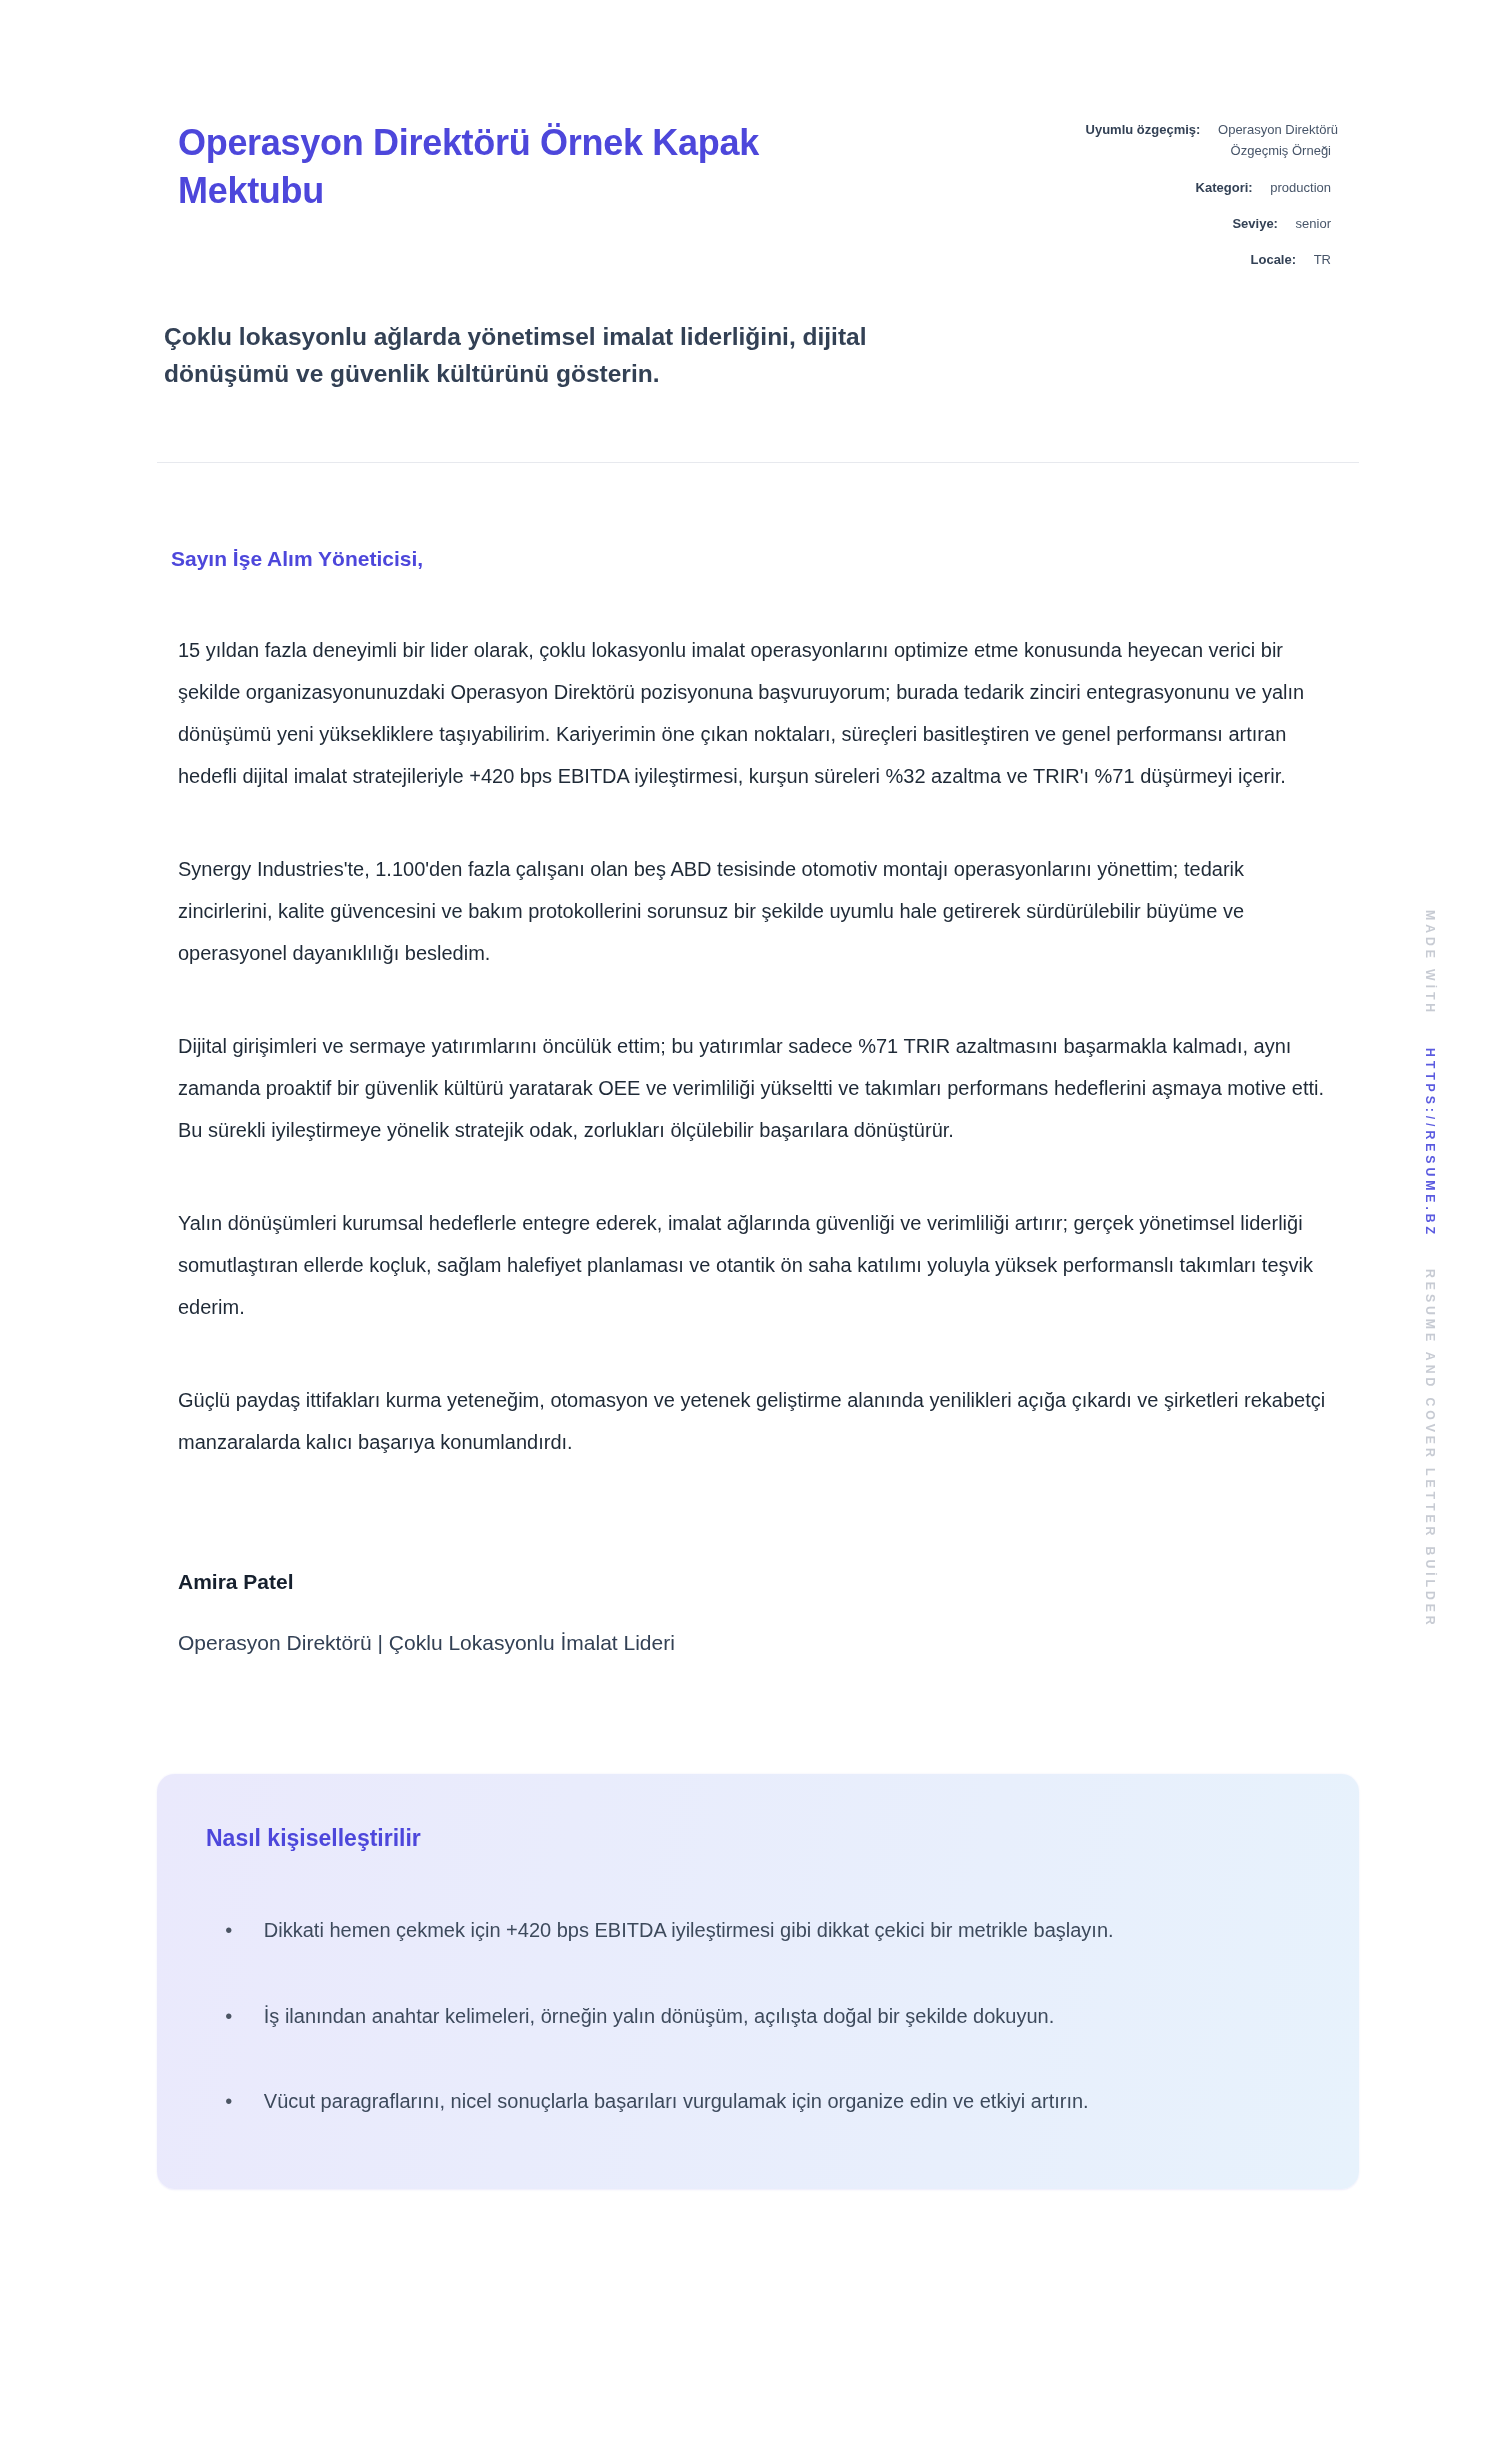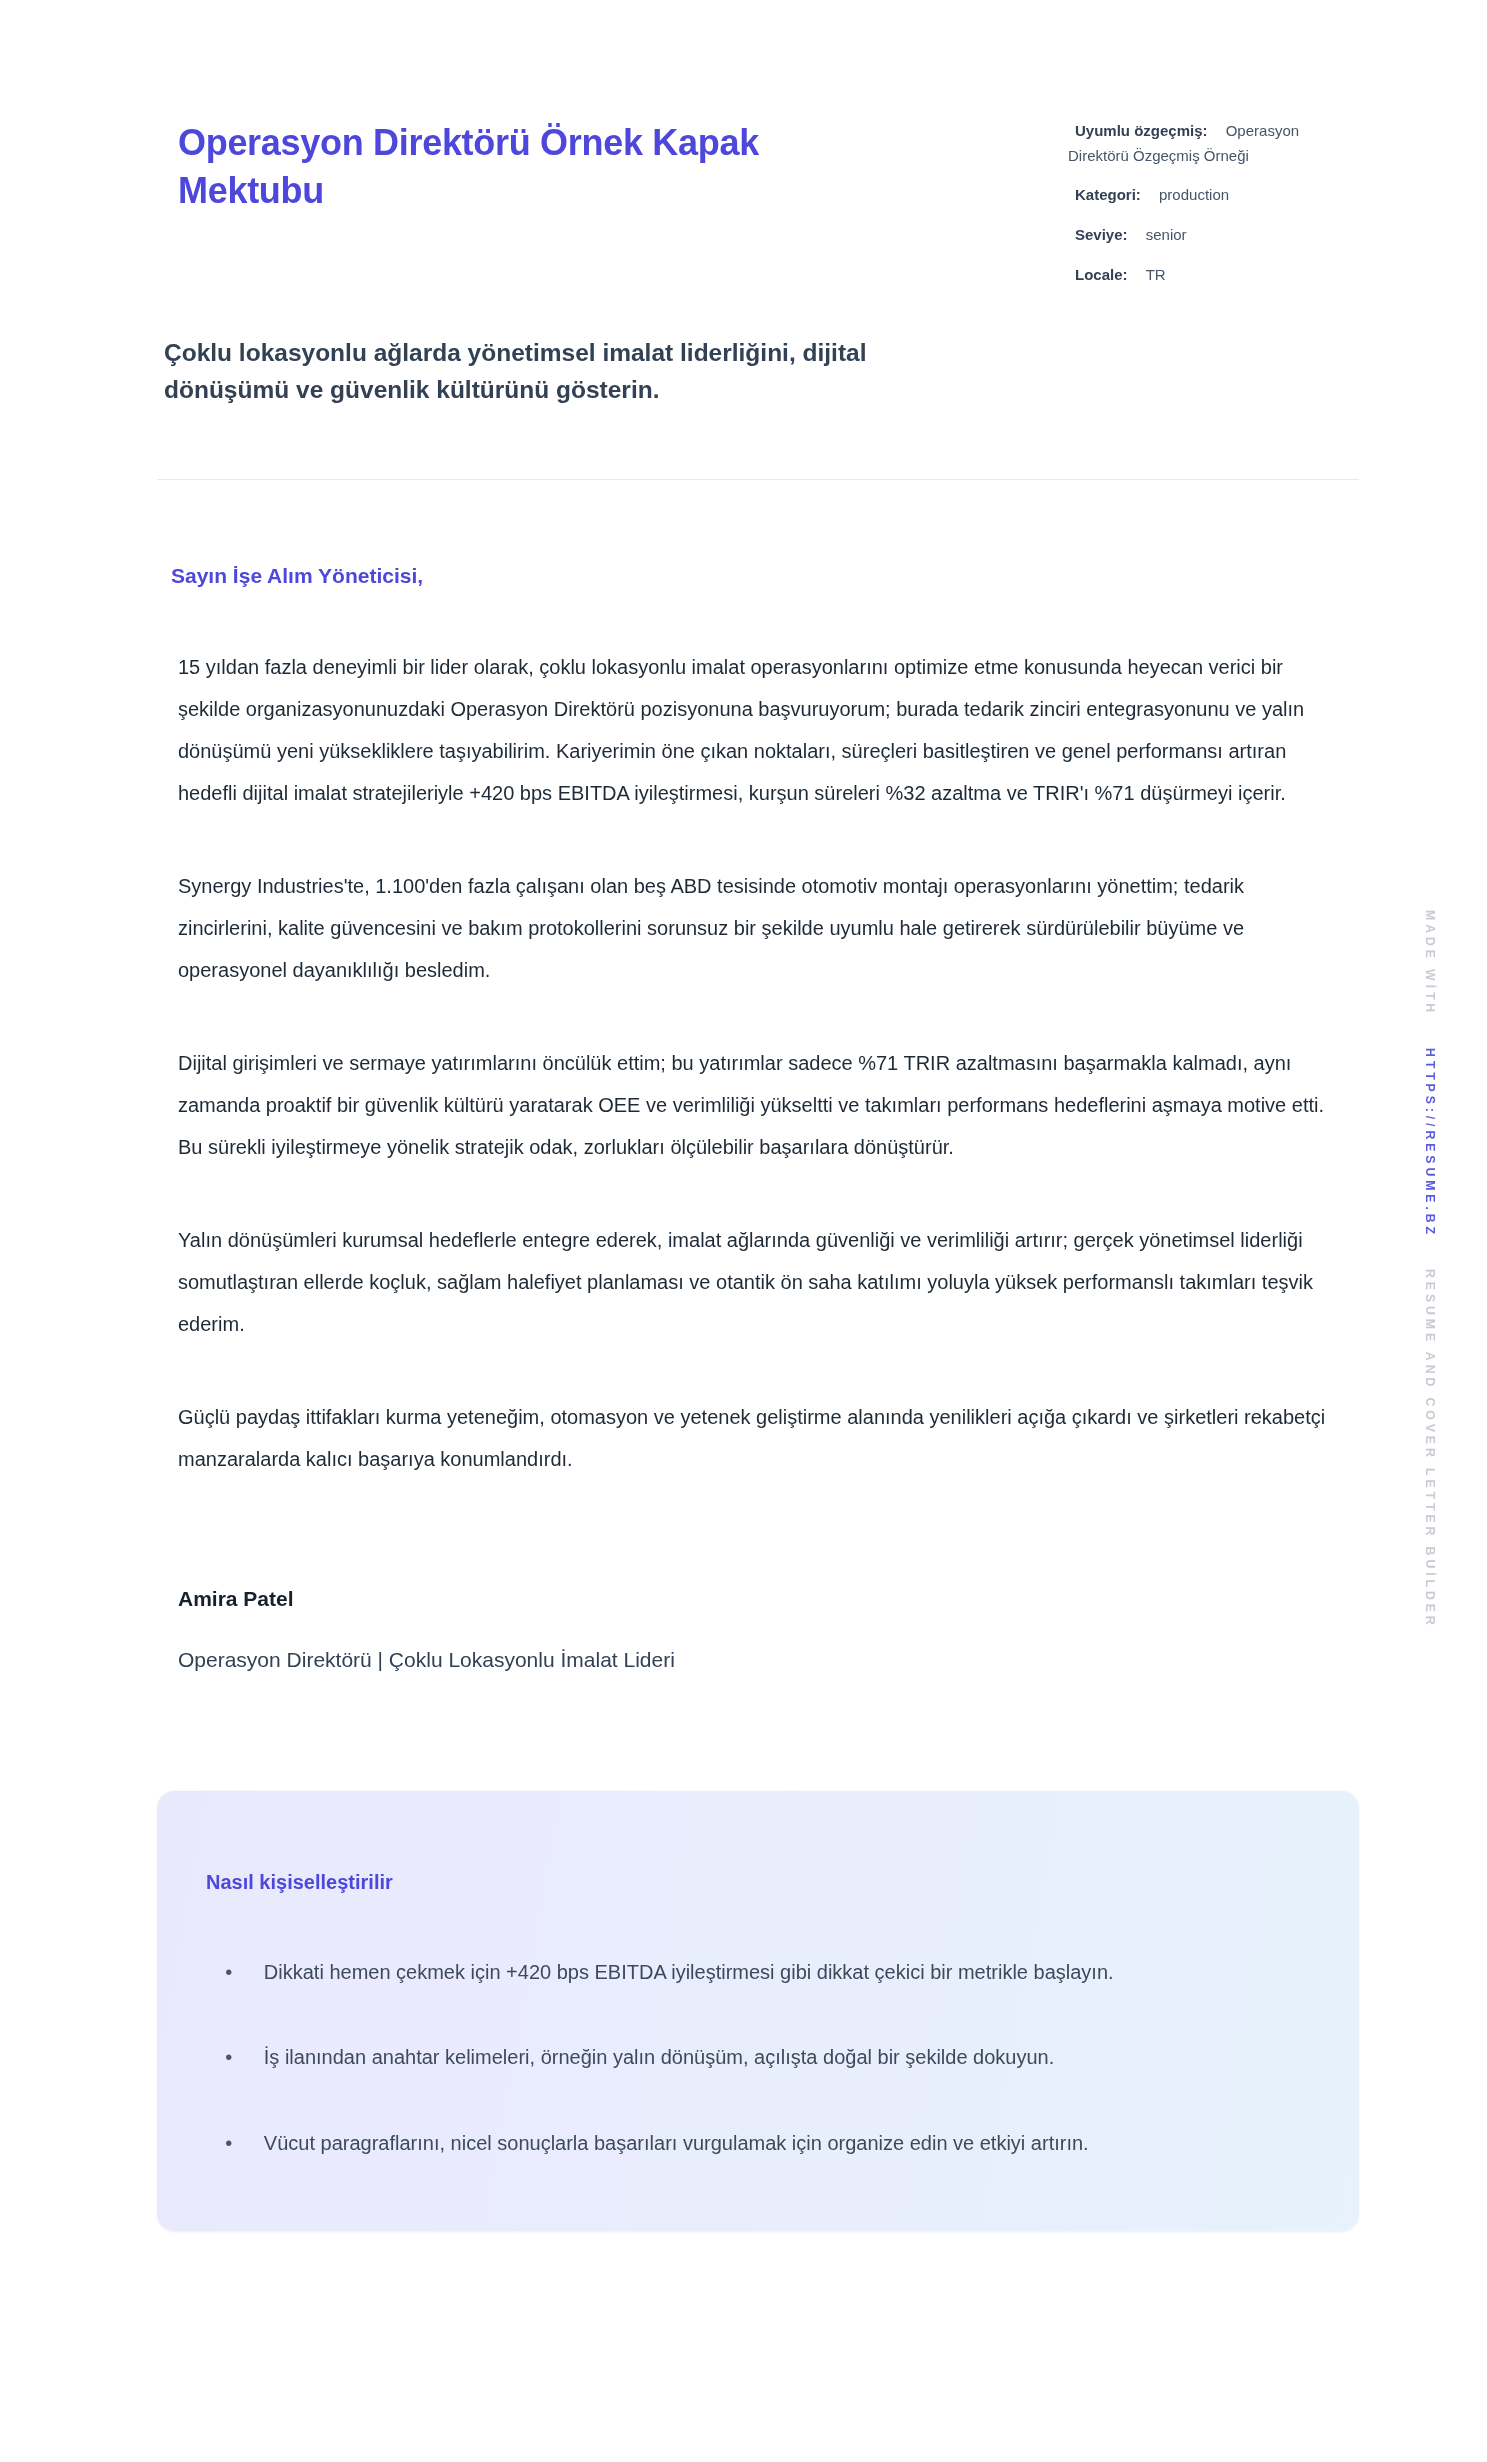--- a/index.html
+++ b/index.html
@@ -35,22 +35,22 @@
   .header-left{max-width:718px;}
   .page-title{
     color:var(--accent);
     font-size:36px;
     font-weight:700;
     line-height:1.32;
     letter-spacing:-0.3px;
   }
   .meta{
     width:298px;
-    text-align:left;
-    font-size:15px;
+    text-align:right;
+    font-size:13px;
     line-height:1.65;
     color:var(--slate-light);
     padding-top:7px;
     flex-shrink:0;
   }
   .meta-row{margin-bottom:0.9px;}
   .meta-label{font-weight:700;color:var(--slate);}
   .subtitle{
     margin-top:19px;
     max-width:788px;
@@ -108,24 +108,23 @@
   
   .personalize{
     margin-top:98px;
     border-radius:17.5px;
     background:linear-gradient(100deg,var(--box-from) 0%,var(--box-to) 100%);
     padding:44px 42px 47px 42px;
     box-shadow:0 0.9px 1.8px rgba(77,71,219,0.10);
   }
   .personalize-title{
     color:var(--accent);
-    font-size:20px;
+    font-size:23px;
     font-weight:700;
     margin-bottom:30px;
-    margin-top:29px;
   }
   .personalize ul{list-style:none;}
   .personalize li{
     display:flex;
     gap:17.5px;
     font-size:20px;
     line-height:40px;
     color:#3d4a5c;
     margin-bottom:17.5px;
     max-width:1111px;

